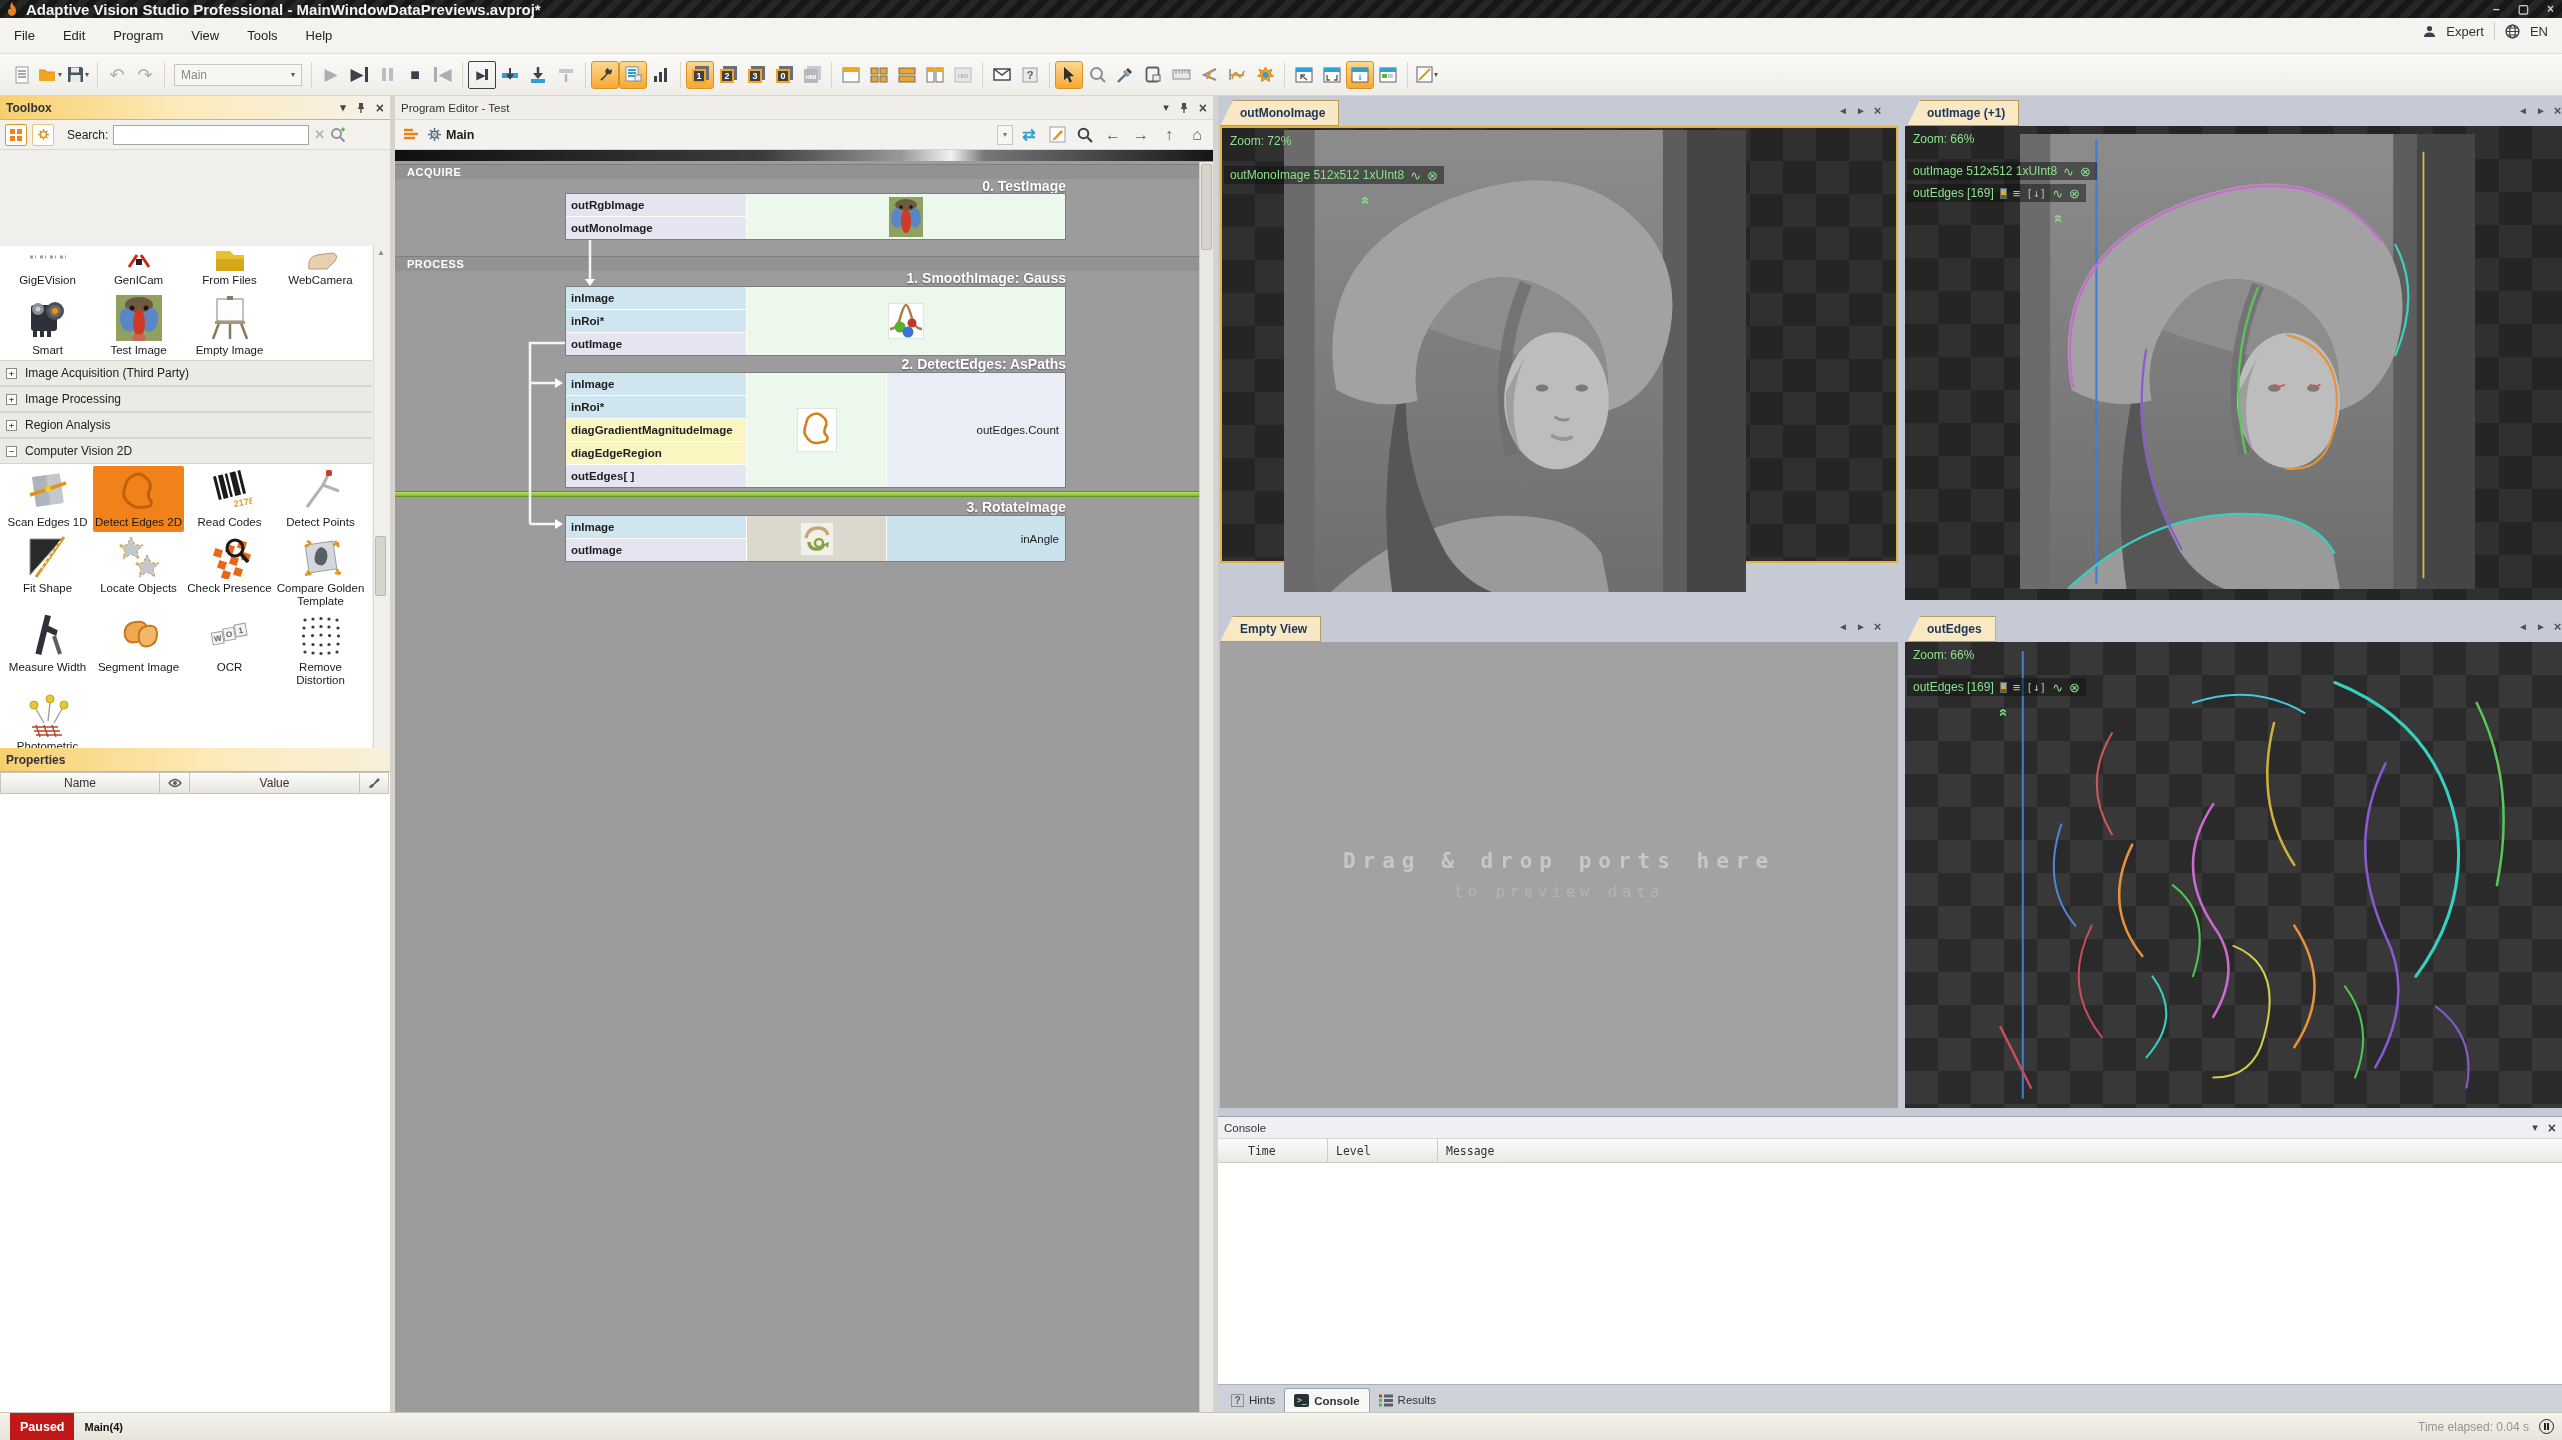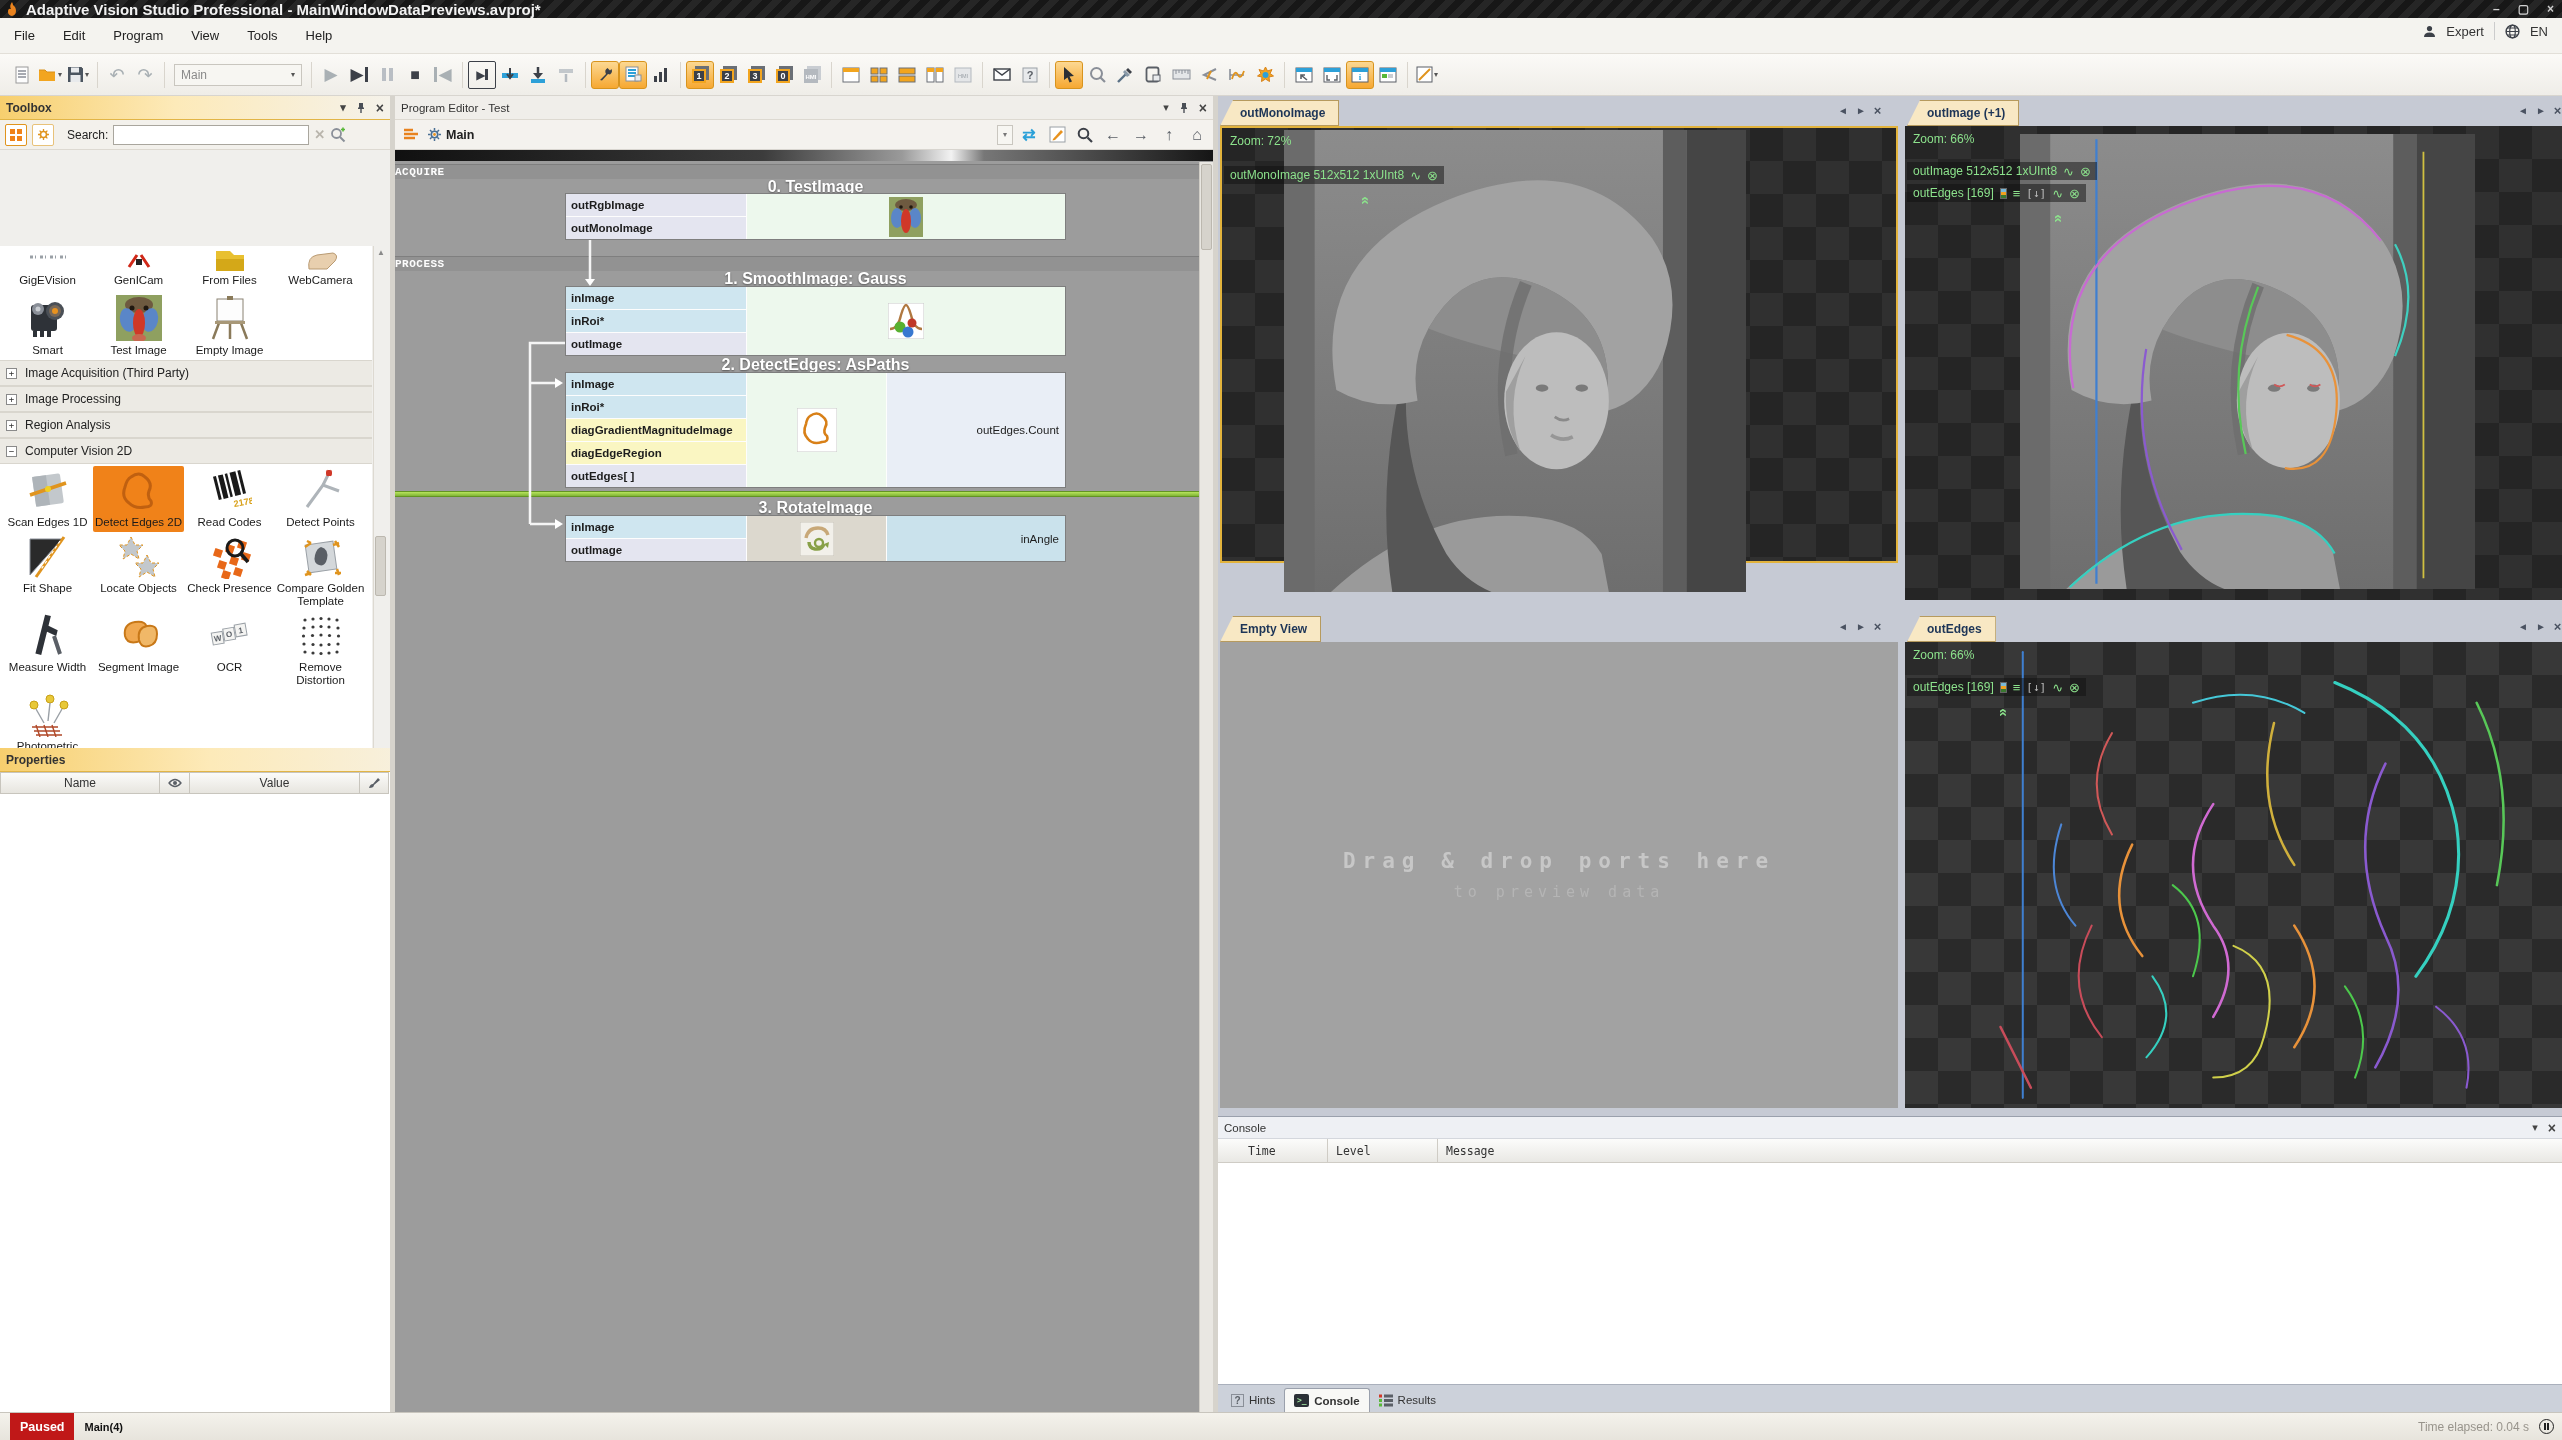--- a/index.html
+++ b/index.html
@@ -57,22 +57,22 @@
 .pcol:first-child{border-left:1px solid #c8c5bd;}
 
 .vsplit{top:96px;height:1316px;width:5px;background:#d6d3cc;}
 
 #editor{left:395px;top:96px;width:818px;height:1316px;background:#9c9c9c;}
 #ed-head{height:24px;background:#f0eeea;border-bottom:1px solid #ddd9d1;display:flex;align-items:center;padding:0 6px;font-size:11.5px;color:#333;}
 #ed-nav{height:30px;background:#f4f2ee;border-bottom:1px solid #d8d5cf;display:flex;align-items:center;padding:0 4px;gap:4px;}
 .navbtn{width:24px;height:24px;display:flex;align-items:center;justify-content:center;font-size:14px;color:#5a5f66;}
 #ed-progress{height:11px;background:linear-gradient(90deg,#101010 0%,#3c3c3c 45%,#9a9a9a 62%,#f2f2f2 68%,#777 72%,#151515 100%);}
 #canvas{position:absolute;left:0;top:66px;width:818px;height:1250px;background:#9c9c9c;overflow:hidden;}
-.band{position:absolute;left:0;width:100%;height:15px;background:#929292;border-top:1px solid #7f7f7f;color:#fdfdfd;font-weight:bold;font-size:11px;line-height:15px;padding-left:0;font-family:Liberation Mono, monospace;letter-spacing:.5px;}
-.btitle{position:absolute;color:#fff;font-weight:bold;font-size:16px;text-align:center;text-shadow:0 1px 2px rgba(0,0,0,.45);}
+.band{position:absolute;left:0;width:100%;height:15px;background:#929292;border-top:1px solid #7f7f7f;color:#fdfdfd;font-weight:bold;font-size:11px;line-height:15px;padding-left:12px;font-family:Liberation Sans, sans-serif;letter-spacing:.5px;}
+.btitle{position:absolute;color:#fff;font-weight:bold;font-size:14px;text-align:right;text-shadow:0 1px 2px rgba(0,0,0,.45);}
 .block{position:absolute;border:1px solid #7e7e7e;display:flex;}
 .pcolm{display:flex;flex-direction:column;font-weight:bold;}
 .prow{height:23px;line-height:22px;font-size:11.5px;color:#1d1d1d;padding-left:5px;border-bottom:1px solid #fdfdfd;white-space:nowrap;}
 .prow:last-child{border-bottom:none;}
 .prow.in{background:#cfe6f0;}
 .prow.out{background:#e4e5f0;}
 .prow.diag{background:#faf6c2;}
 .iconcell{background:#edf8ed;border-left:1px solid #fdfdfd;display:flex;align-items:center;justify-content:center;}
 .rightcell{border-left:1px solid #fdfdfd;display:flex;align-items:center;justify-content:flex-end;padding-right:6px;font-size:11.5px;color:#1d1d1d;}
 #execline{position:absolute;left:0;width:818px;height:6px;background:linear-gradient(#b8e45e,#7fb434);border-top:1px solid #639423;border-bottom:1px solid #639423;}

